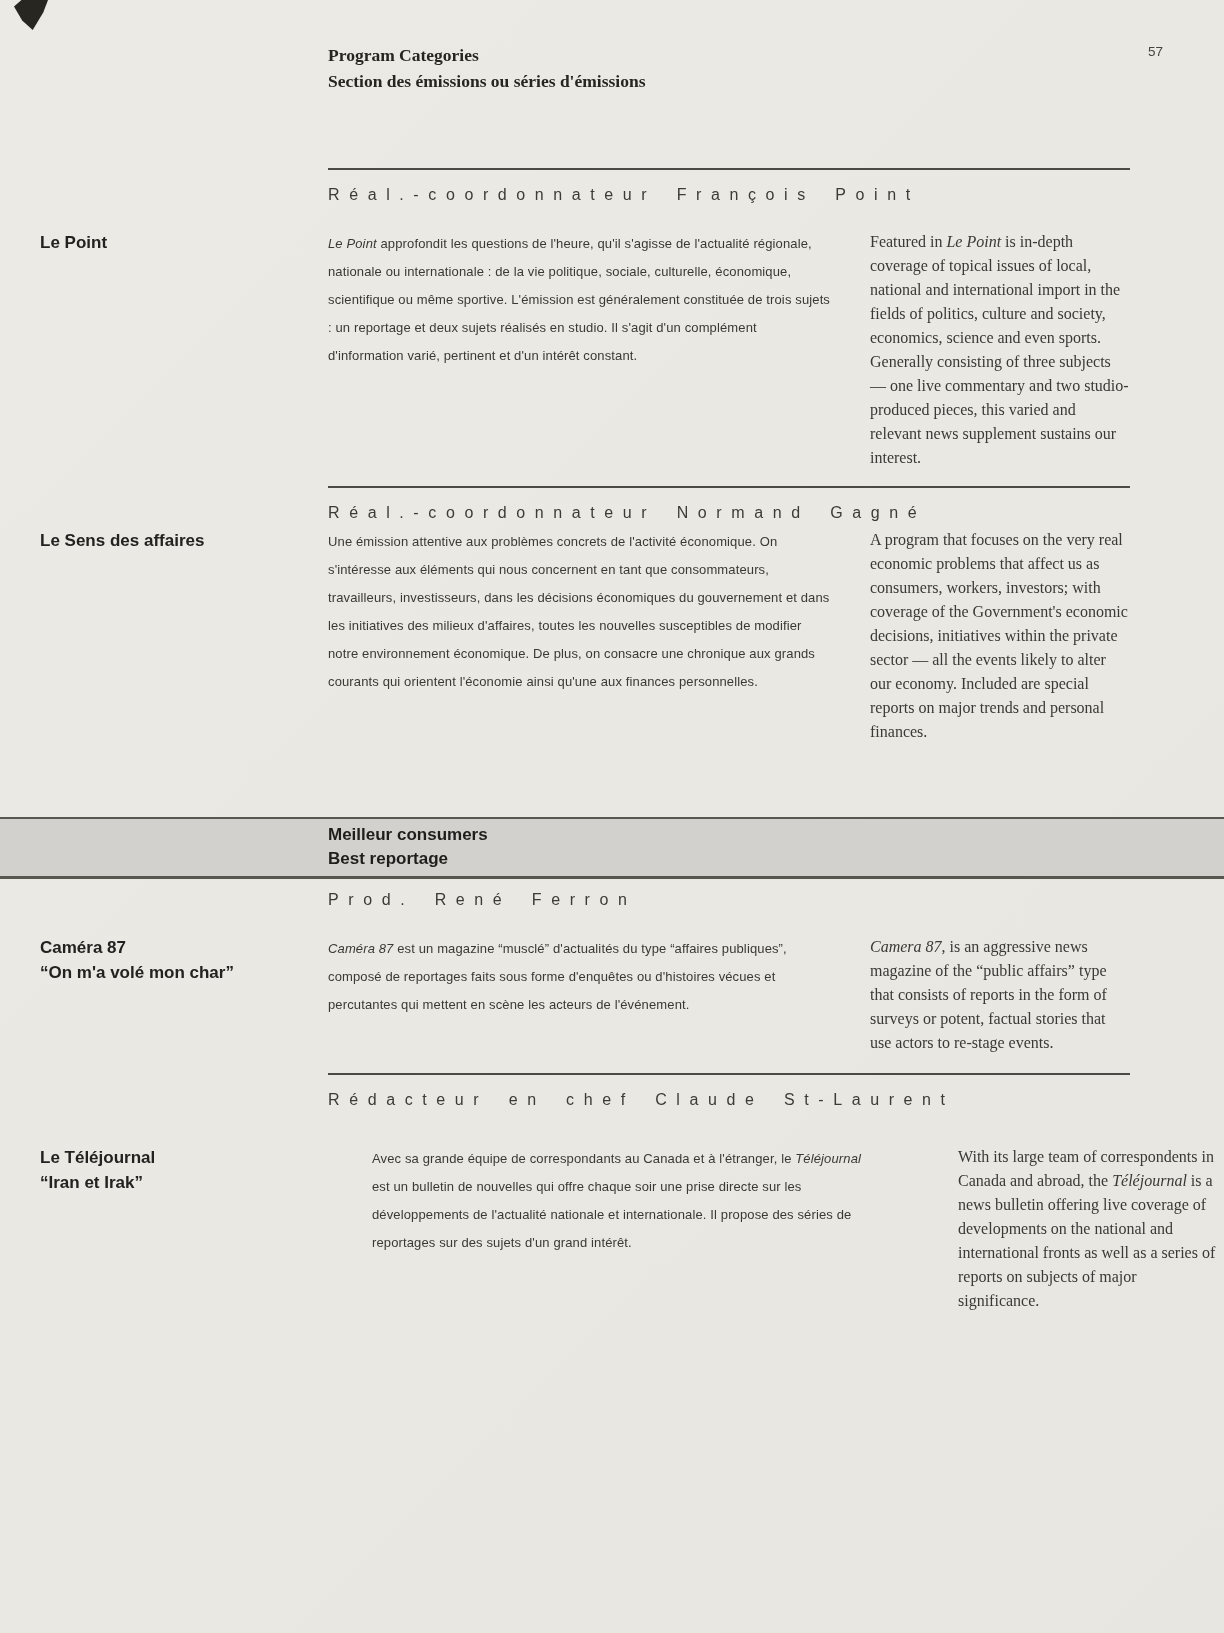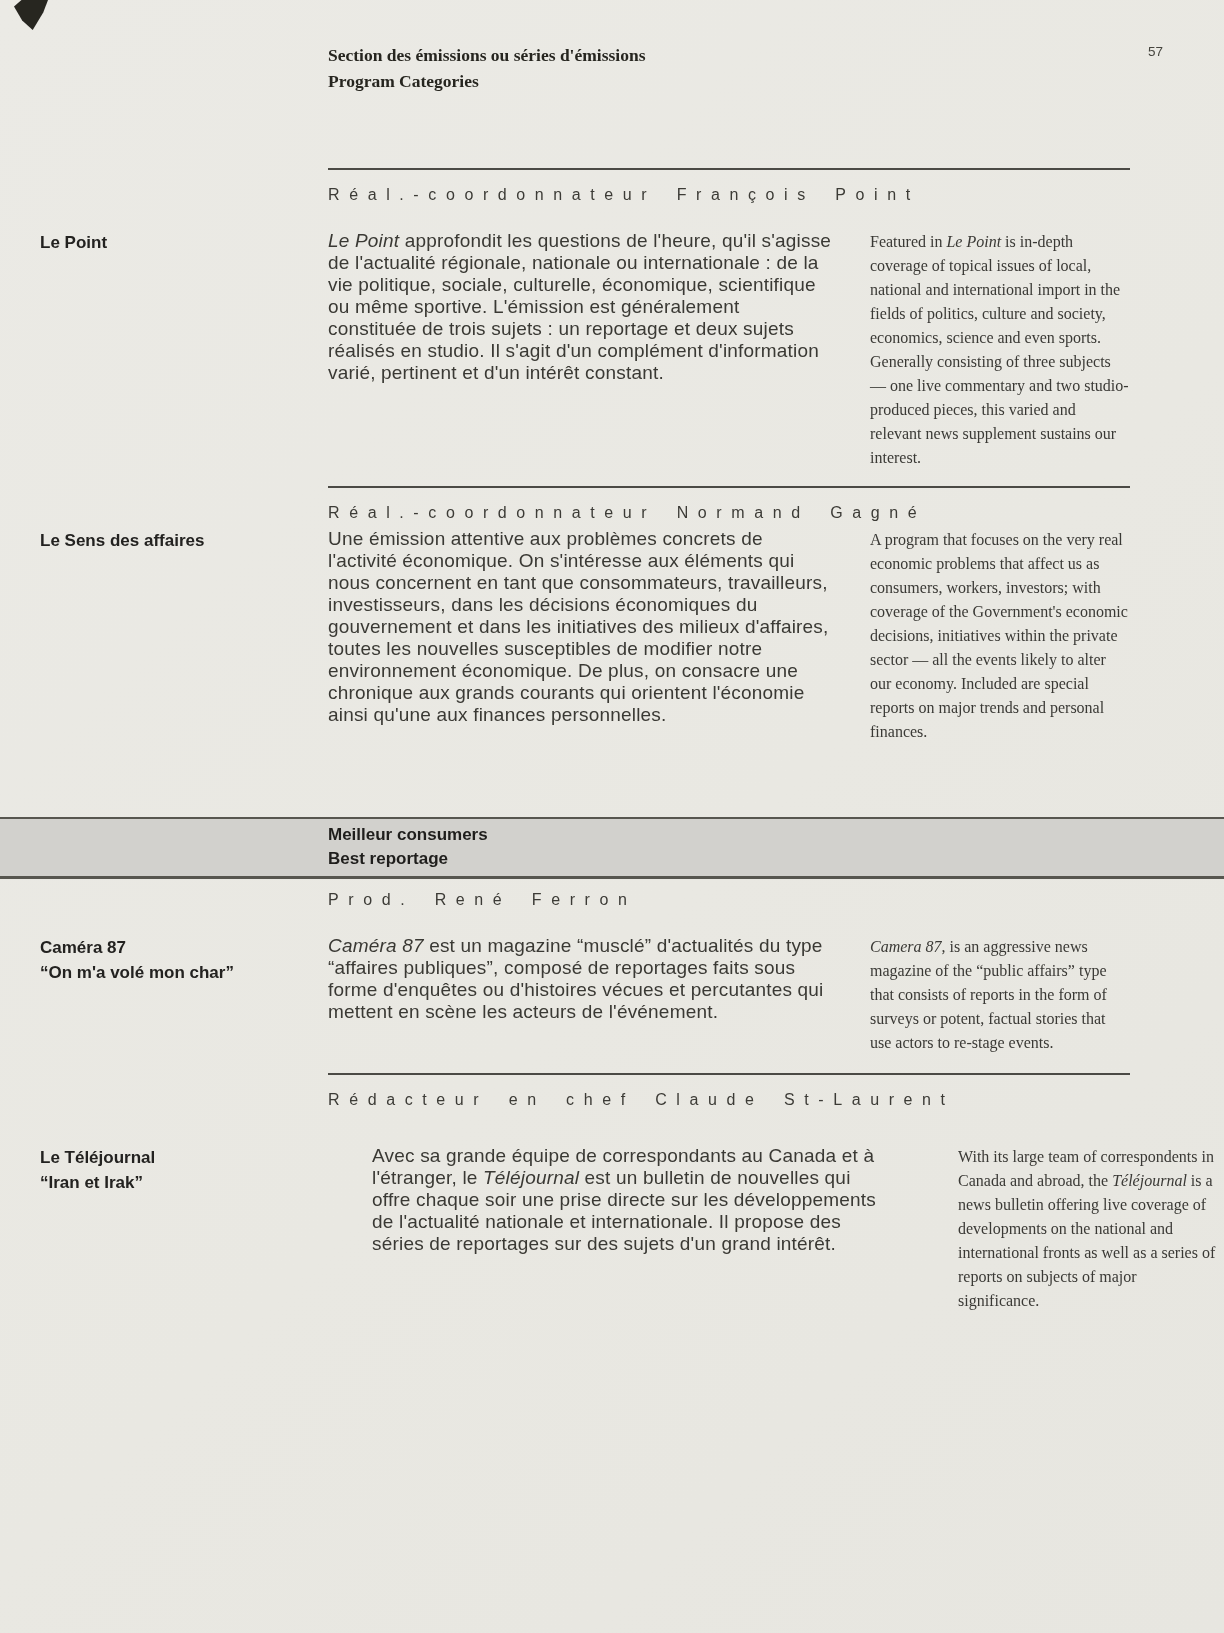--- a/index.html
+++ b/index.html
@@ -44,21 +44,21 @@
     grid-template-columns:288px 542px 260px;
     margin-left:40px; margin-top:26px;
   }
   .s2 .row { margin-top:6px; }
   .s4 .row { margin-top:36px;gap:44px; }
   .label-col div {
     font-weight:700; font-size:17px; line-height:25px; color:#232220;
   }
   .fr-col { padding-right:37px; box-sizing:border-box; }
   .fr-col p {
-    margin:0; font-size:19px; line-height:22px; color:#3a3934;
+    margin:0; font-size:13px; line-height:28px; color:#3a3934;
     letter-spacing:0.01em;
   }
   .en-col p {
     margin:0; font-family:"Liberation Serif", serif;
     font-size:16px; line-height:24px; color:#3a3935;
   }
   .it { font-style:italic; }
   .banner {
     margin-top:73px;
     background:#d2d1cd;
@@ -68,22 +68,22 @@
   }
   .banner div { font-weight:700; font-size:17px; line-height:24px; color:#1f1e1c; }
 </style>
 </head>
 <body>
 
 <div class="page">
   <div class="scan-mark"></div>
 
   <div class="header">
+    <div>Program Categories</div>
     <div>Section des émissions ou séries d'émissions</div>
-    <div>Program Categories</div>
   </div>
   <div class="page-number">57</div>
 
   <section class="s1">
     <div class="rule"></div>
     <div class="credit">Réal.-coordonnateur François Point</div>
     <div class="row">
       <div class="label-col">
         <div>Le Point</div>
         <div></div>

